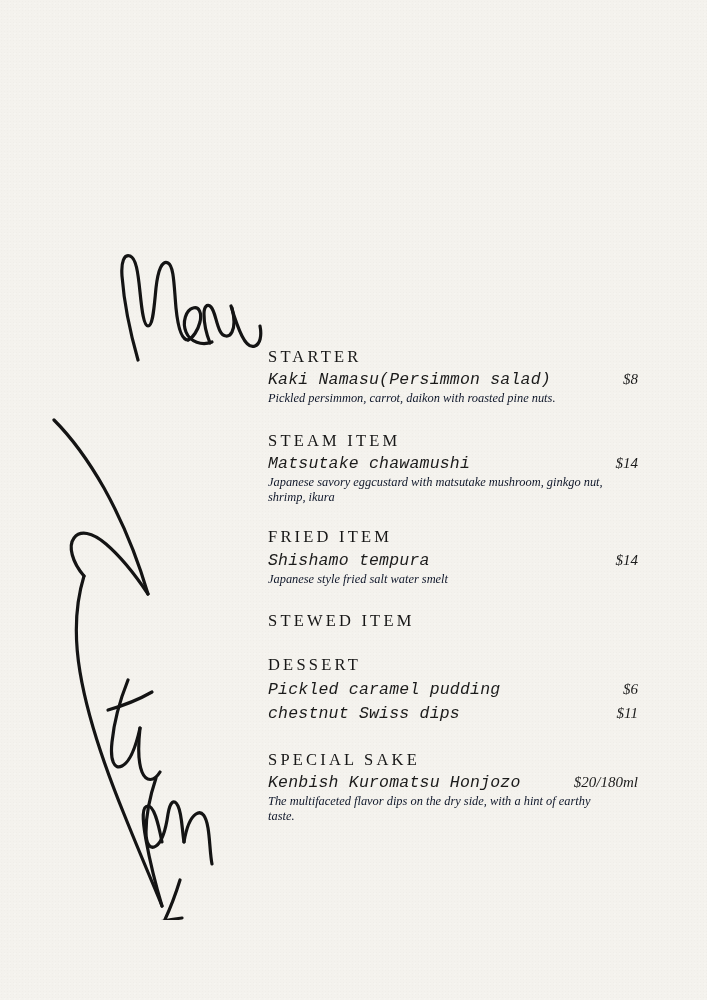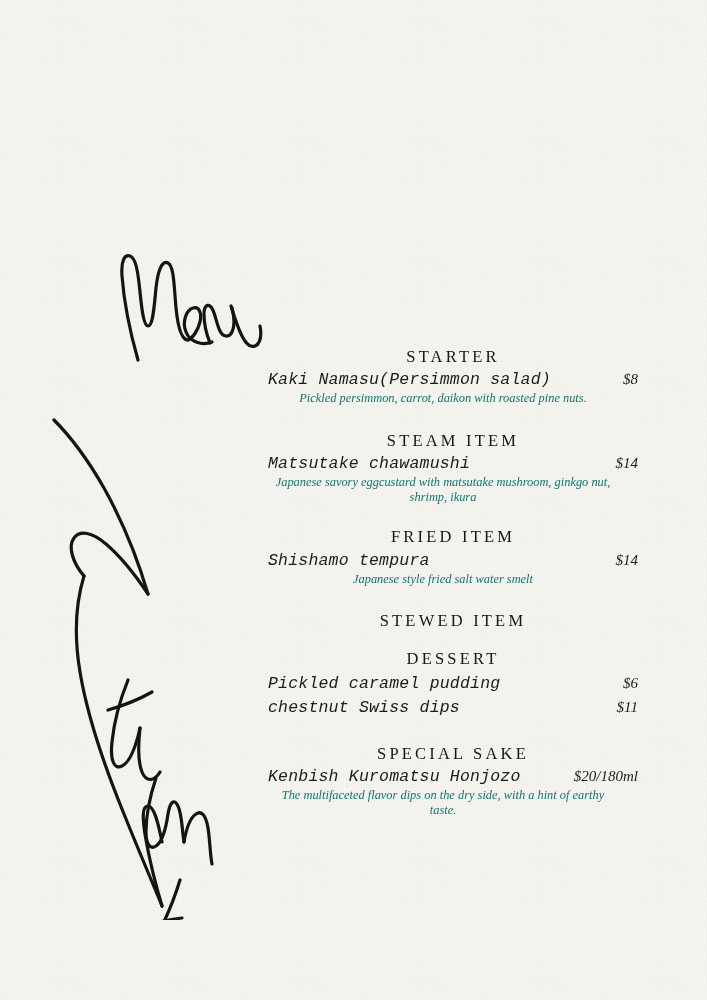--- a/index.html
+++ b/index.html
@@ -12,21 +12,20 @@
     background: #f3f1ec;
     font-family: "Liberation Serif", serif;
     color: #1a1a1a;
     overflow: hidden;
     position: relative;
   }
   .page {
     position: absolute;
     inset: 0;
     background: #f4f2ed;
-    text-align: center;
   }
   
   .grain {
     position: absolute;
     inset: 0;
     pointer-events: none;
     background-image:
       radial-gradient(rgba(0,0,0,0.018) 1px, transparent 1px),
       radial-gradient(rgba(255,255,255,0.25) 1px, transparent 1px);
     background-size: 3px 3px, 5px 5px;
@@ -94,30 +93,30 @@
     font-size: 15px;
     color: #1b1b1b;
     margin-left: auto;
     padding-left: 14px;
     white-space: nowrap;
   }
   .item-desc {
     font-family: "Liberation Serif", serif;
     font-style: italic;
     font-size: 12.4px;
-    color: #0f766e;
+    color: #0f172a;
     line-height: 1.18;
     margin-top: 1px;
     max-width: 350px;
   }
   
   .sec-starter { margin-bottom: 26px; }
   .sec-steam { margin-bottom: 24px; }
   .sec-fried { margin-bottom: 26px; }
-  .sec-stewed { margin-bottom: 20px; }
+  .sec-stewed { margin-bottom: 26px; }
   .sec-dessert { margin-bottom: 26px; }
   .dessert-item .item-row { line-height: 1.35; }
 </style>
 </head>
 <body>
 
 <div class="page">
 
   <div class="grain"></div>
 

